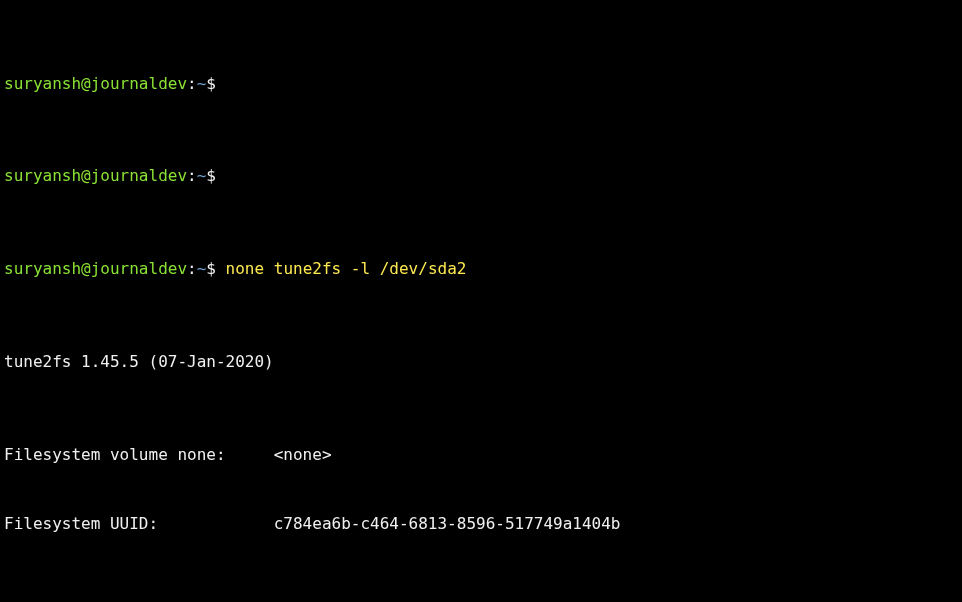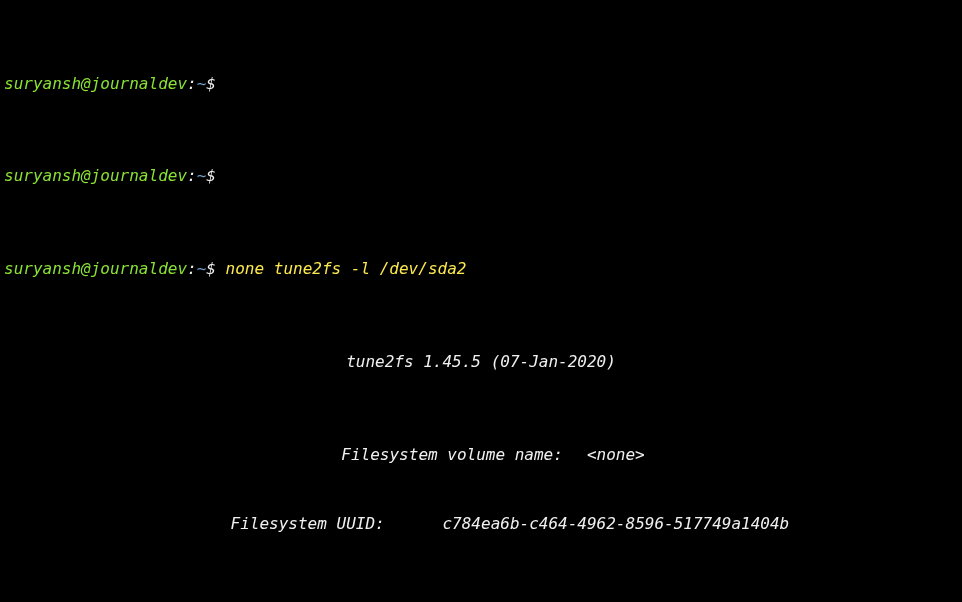--- a/index.html
+++ b/index.html
@@ -18,39 +18,39 @@
     padding: 2px 4px;
     white-space: pre;
   }
   .prompt-user { color: #8ae234; }
   .prompt-at   { color: #8ae234; }
   .prompt-host { color: #8ae234; }
   .prompt-colon{ color: #f0f0f0; }
   .prompt-path { color: #729fcf; }
   .prompt-dollar{ color: #f0f0f0; }
   .cmd-text    { color: #fce94f; }
-  .out-text    { color: #f0f0f0; text-align: center; }
-  .line { display: block; font-style: italic; }
+  .out-text    { color: #f0f0f0; }
+  .line { display: block; }
   .kv-label { display: inline-block; width: 28ch; }
 </style>
 </head>
 <body>
 
 <div class="terminal">
 
   <span class="line"><span class="prompt-user">suryansh</span><span class="prompt-at">@</span><span class="prompt-host">journaldev</span><span class="prompt-colon">:</span><span class="prompt-path">~</span><span class="prompt-dollar">$</span></span>
 
   <span class="line"><span class="prompt-user">suryansh</span><span class="prompt-at">@</span><span class="prompt-host">journaldev</span><span class="prompt-colon">:</span><span class="prompt-path">~</span><span class="prompt-dollar">$</span></span>
 
   <span class="line"><span class="prompt-user">suryansh</span><span class="prompt-at">@</span><span class="prompt-host">journaldev</span><span class="prompt-colon">:</span><span class="prompt-path">~</span><span class="prompt-dollar">$</span> <span class="cmd-text">none tune2fs -l /dev/sda2</span></span>
 
   <span class="line out-text">tune2fs 1.45.5 (07-Jan-2020)</span>
 
-  <span class="line out-text"><span class="kv-label">Filesystem volume name:</span><span>&lt;none&gt;</span></span>
-  <span class="line out-text"><span class="kv-label">Filesystem UUID:</span><span>c784ea6b-c464-4962-8596-517749a1404b</span></span>
+  <span class="line out-text"><span class="kv-label">Filesystem volume none:</span><span>&lt;none&gt;</span></span>
+  <span class="line out-text"><span class="kv-label">Filesystem UUID:</span><span>c784ea6b-c464-6813-8596-517749a1404b</span></span>
   
   
   
   
   
   
   
   
   
   

